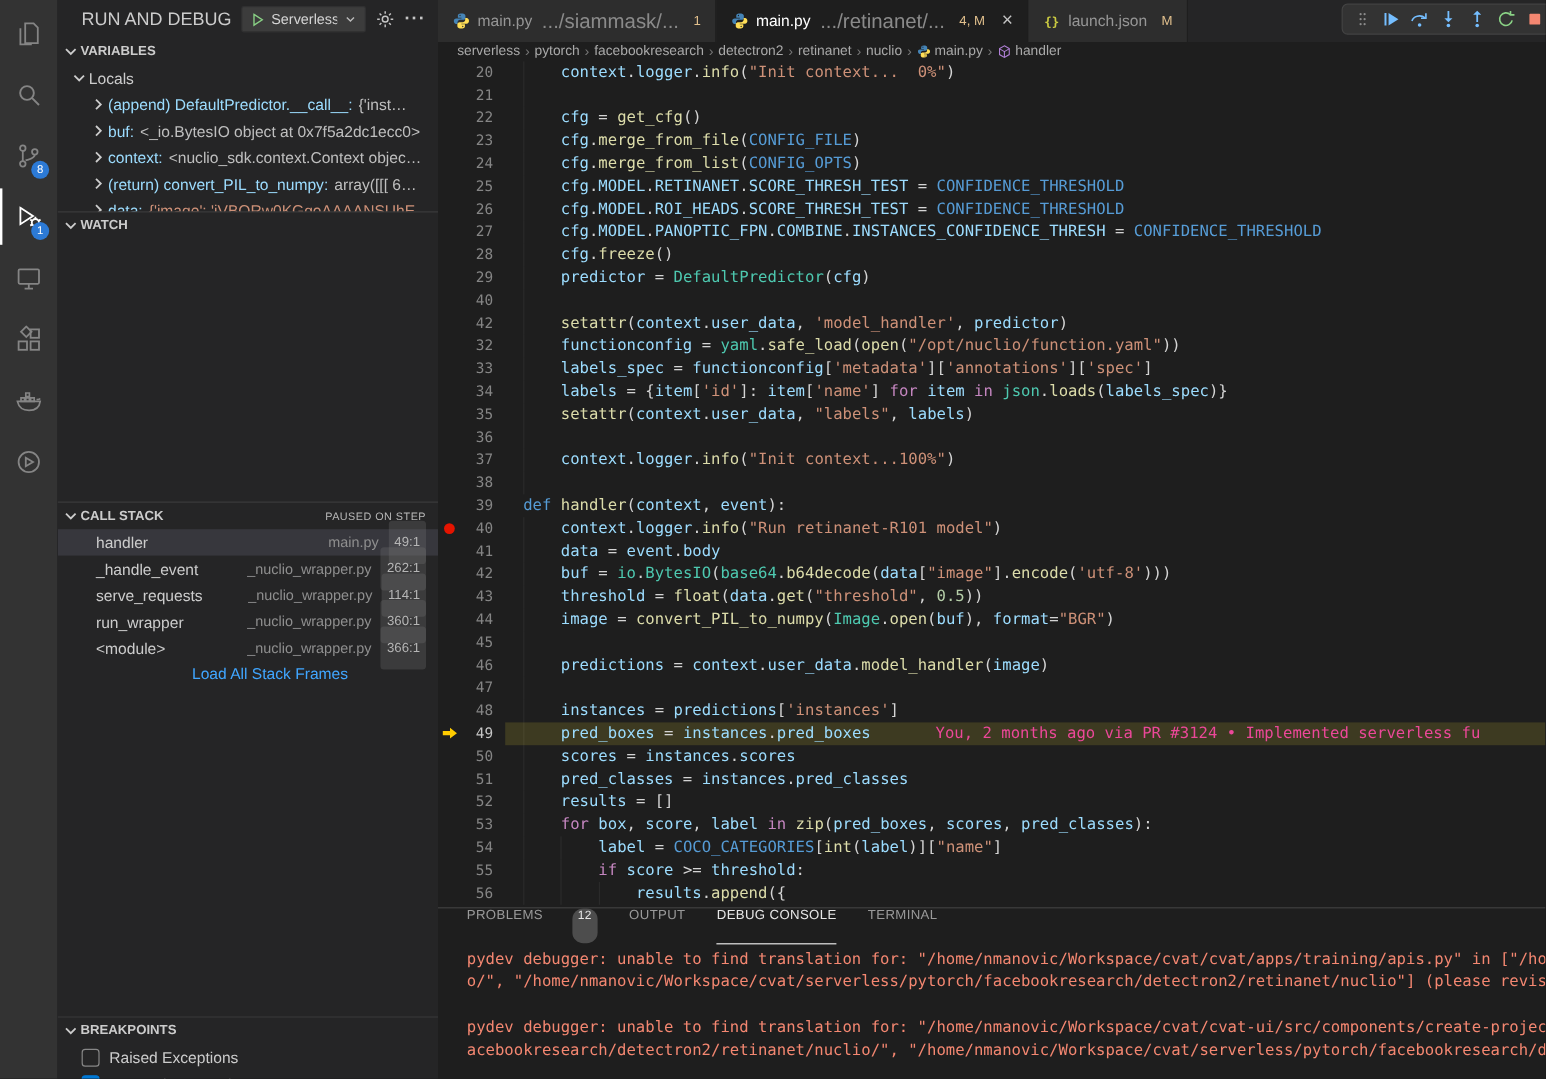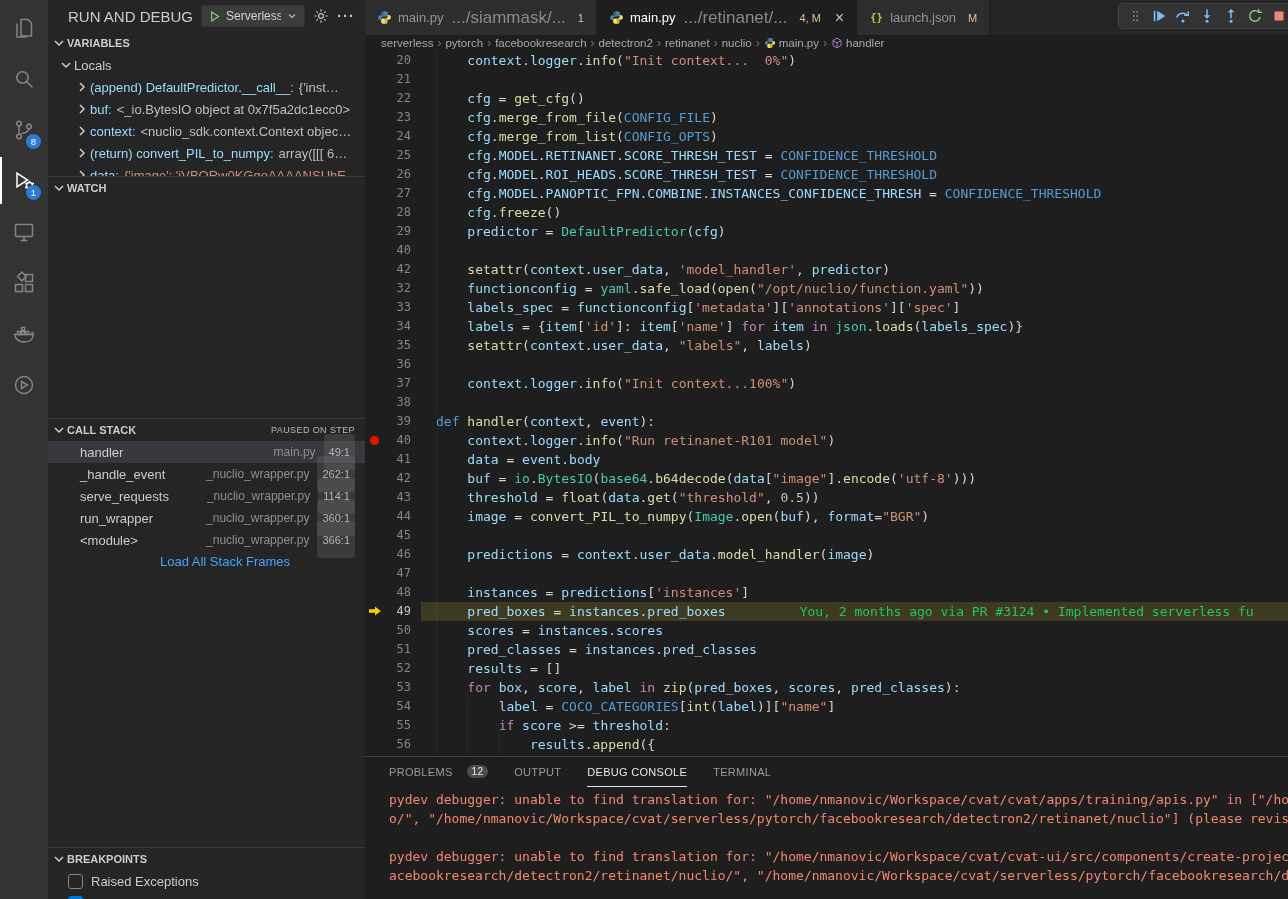--- a/index.html
+++ b/index.html
@@ -70,27 +70,27 @@
 .editor{position:absolute;left:0;right:0;top:51px;bottom:143px;overflow:hidden;font-family:"DejaVu Sans Mono",monospace;font-size:13px}
 .code-row{display:flex;height:19px;line-height:19px;position:relative}
 .glyph{width:20px;flex:none;position:relative;z-index:2}
 .bp-dot{position:absolute;left:5px;top:5px;width:9px;height:9px;border-radius:50%;background:#e51400}
 .cur-arrow{position:absolute;left:2px;top:1px;width:16px;height:16px}
 .lnum{width:26px;flex:none;text-align:right;color:#858585;font-size:12px}
 .lnum.active{color:#c6c6c6}
 .code{flex:1;padding-left:25px;white-space:pre;position:relative;z-index:1;overflow:hidden}
 .iguide{position:absolute;top:0;bottom:0;width:1px;background:rgba(255,255,255,0.055);z-index:0}
 .code-row.current::after{content:"";position:absolute;left:56px;right:0;top:0;bottom:0;background:rgba(255,235,60,0.14);z-index:0}
-.blame{margin-left:74px;color:#22c55e}
+.blame{margin-left:54px;color:#ec4899}
 .tk-pl{color:#d4d4d4}.tk-v{color:#9cdcfe}.tk-f{color:#dcdcaa}.tk-k{color:#569cd6}.tk-c{color:#c586c0}.tk-s{color:#ce9178}.tk-n{color:#b5cea8}.tk-t{color:#4ec9b0}
 
 
 .panel{position:absolute;left:0;right:0;bottom:0;height:143px;border-top:1px solid #404040;background:#1e1e1e}
 .panel-tabs{display:flex;gap:26px;height:30px;align-items:stretch;padding-left:24px}
-.panel-tab{display:flex;align-items:center;gap:14px;font-size:11px;color:#9a9a9a;letter-spacing:.3px;border-bottom:1px solid transparent;cursor:pointer}
+.panel-tab{display:flex;gap:24px;font-size:11px;color:#9a9a9a;letter-spacing:.3px;border-bottom:1px solid transparent;cursor:pointer}
 .panel-tab.active{color:#e7e7e7;border-bottom-color:#e7e7e7}
 .pbadge{background:#4d4d4d;border-radius:9px;padding:1px 5px;font-size:10px;color:#e8e8e8}
 .console{font-family:"DejaVu Sans Mono",monospace;font-size:13px;line-height:19px;color:#f48771;padding:3px 0 0 24px;white-space:pre;overflow:hidden;height:112px}
 .console-line{height:19px}
 </style>
 </head>
 <body>
 
 <div class="app">
   <div class="activitybar">

